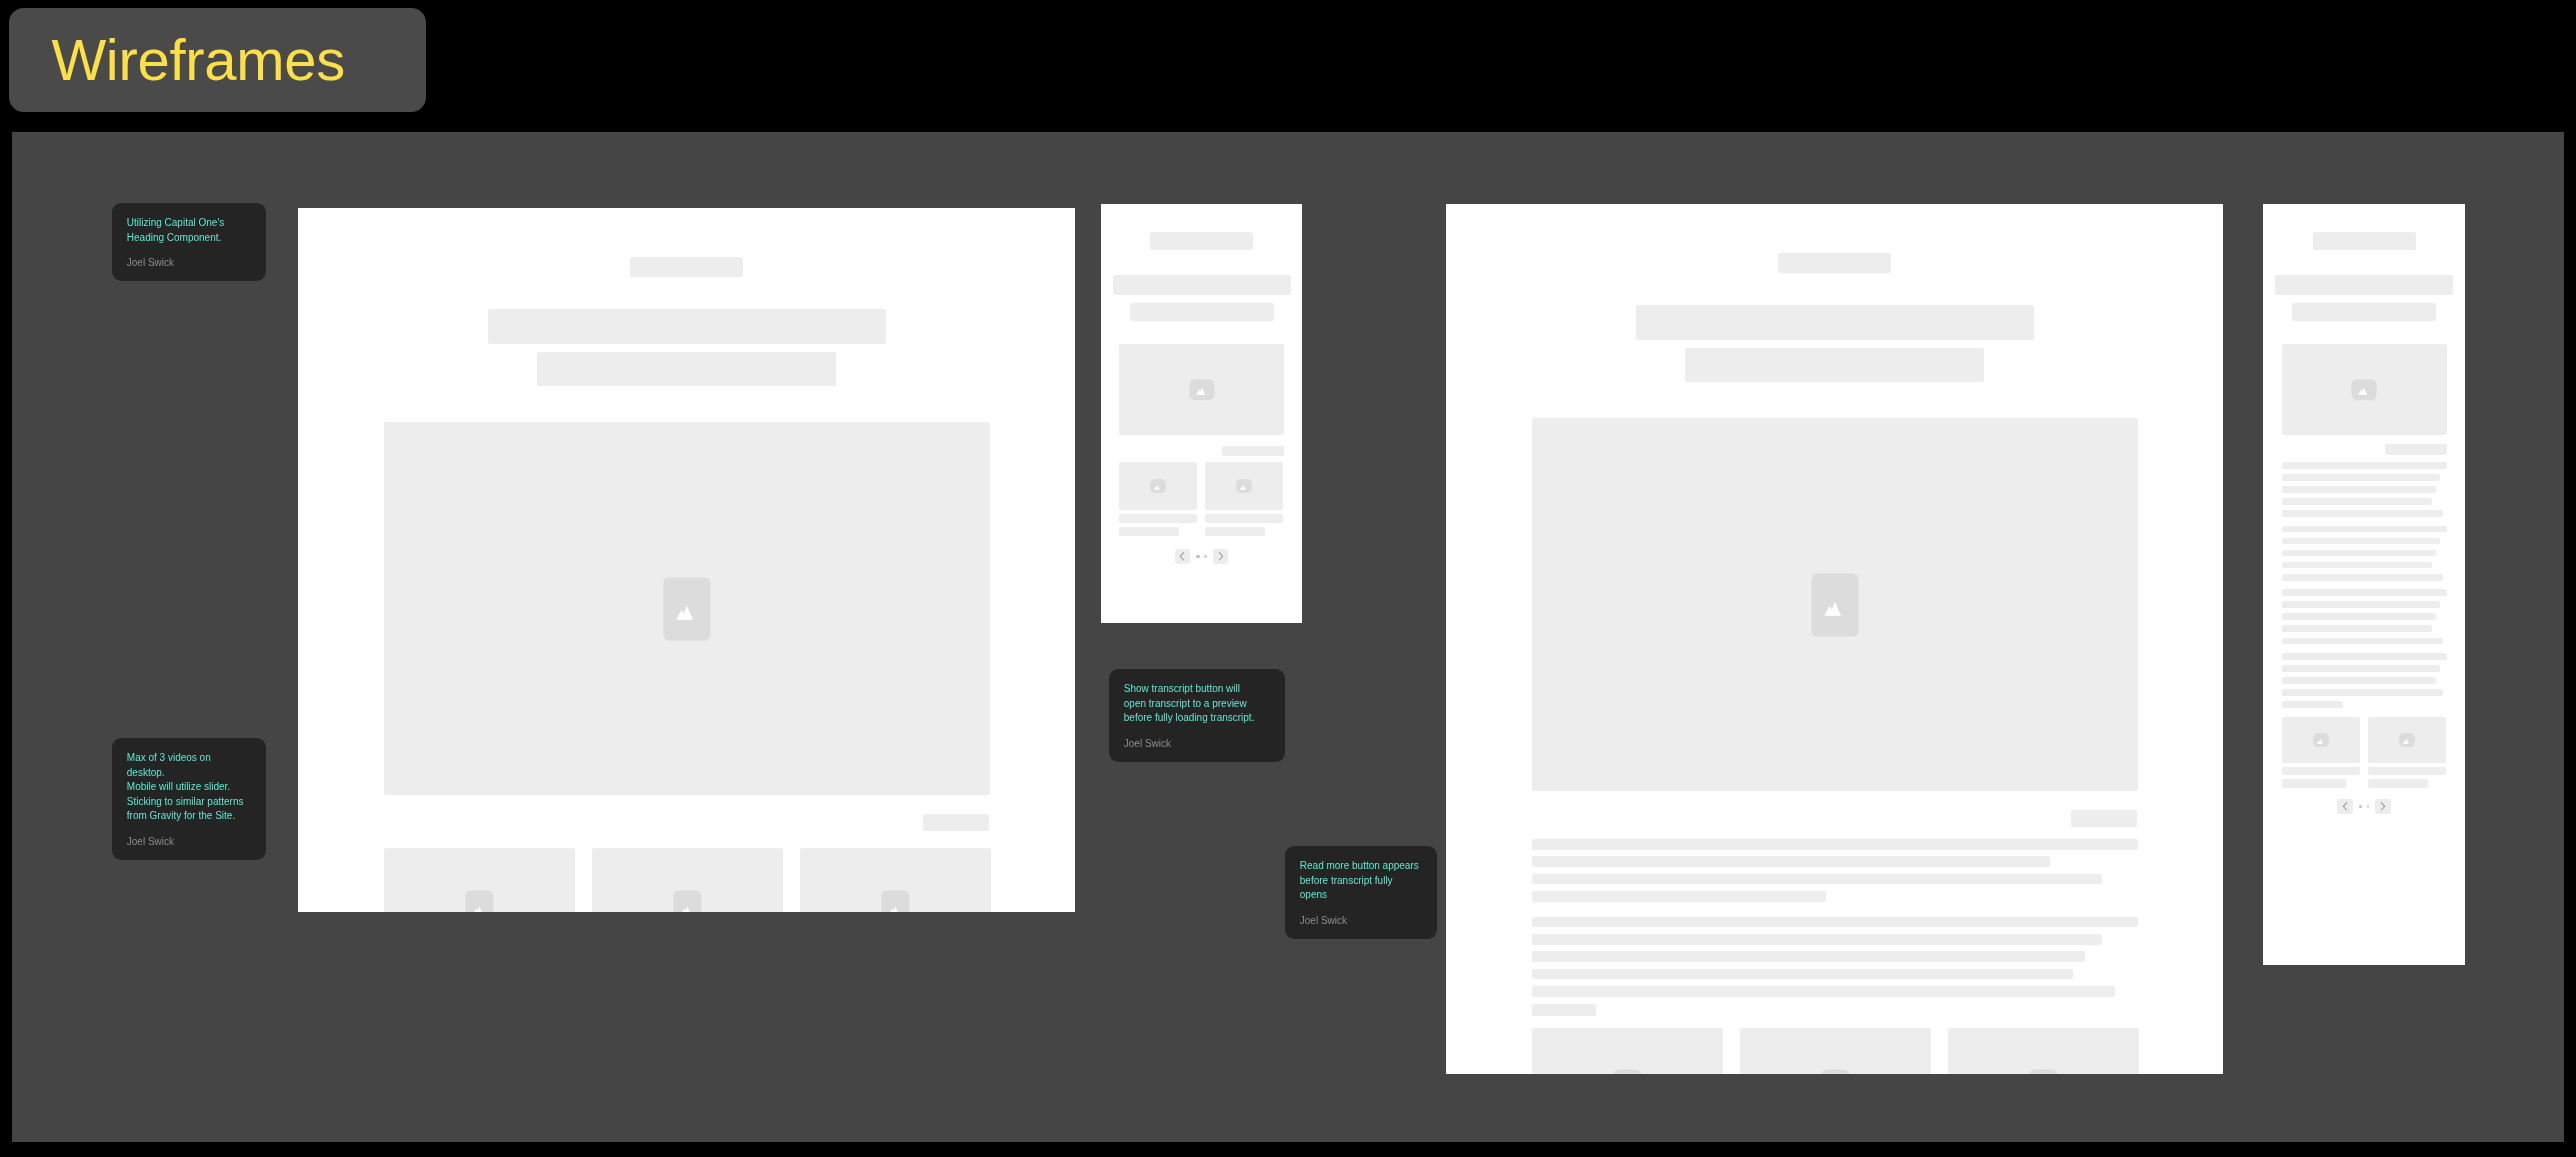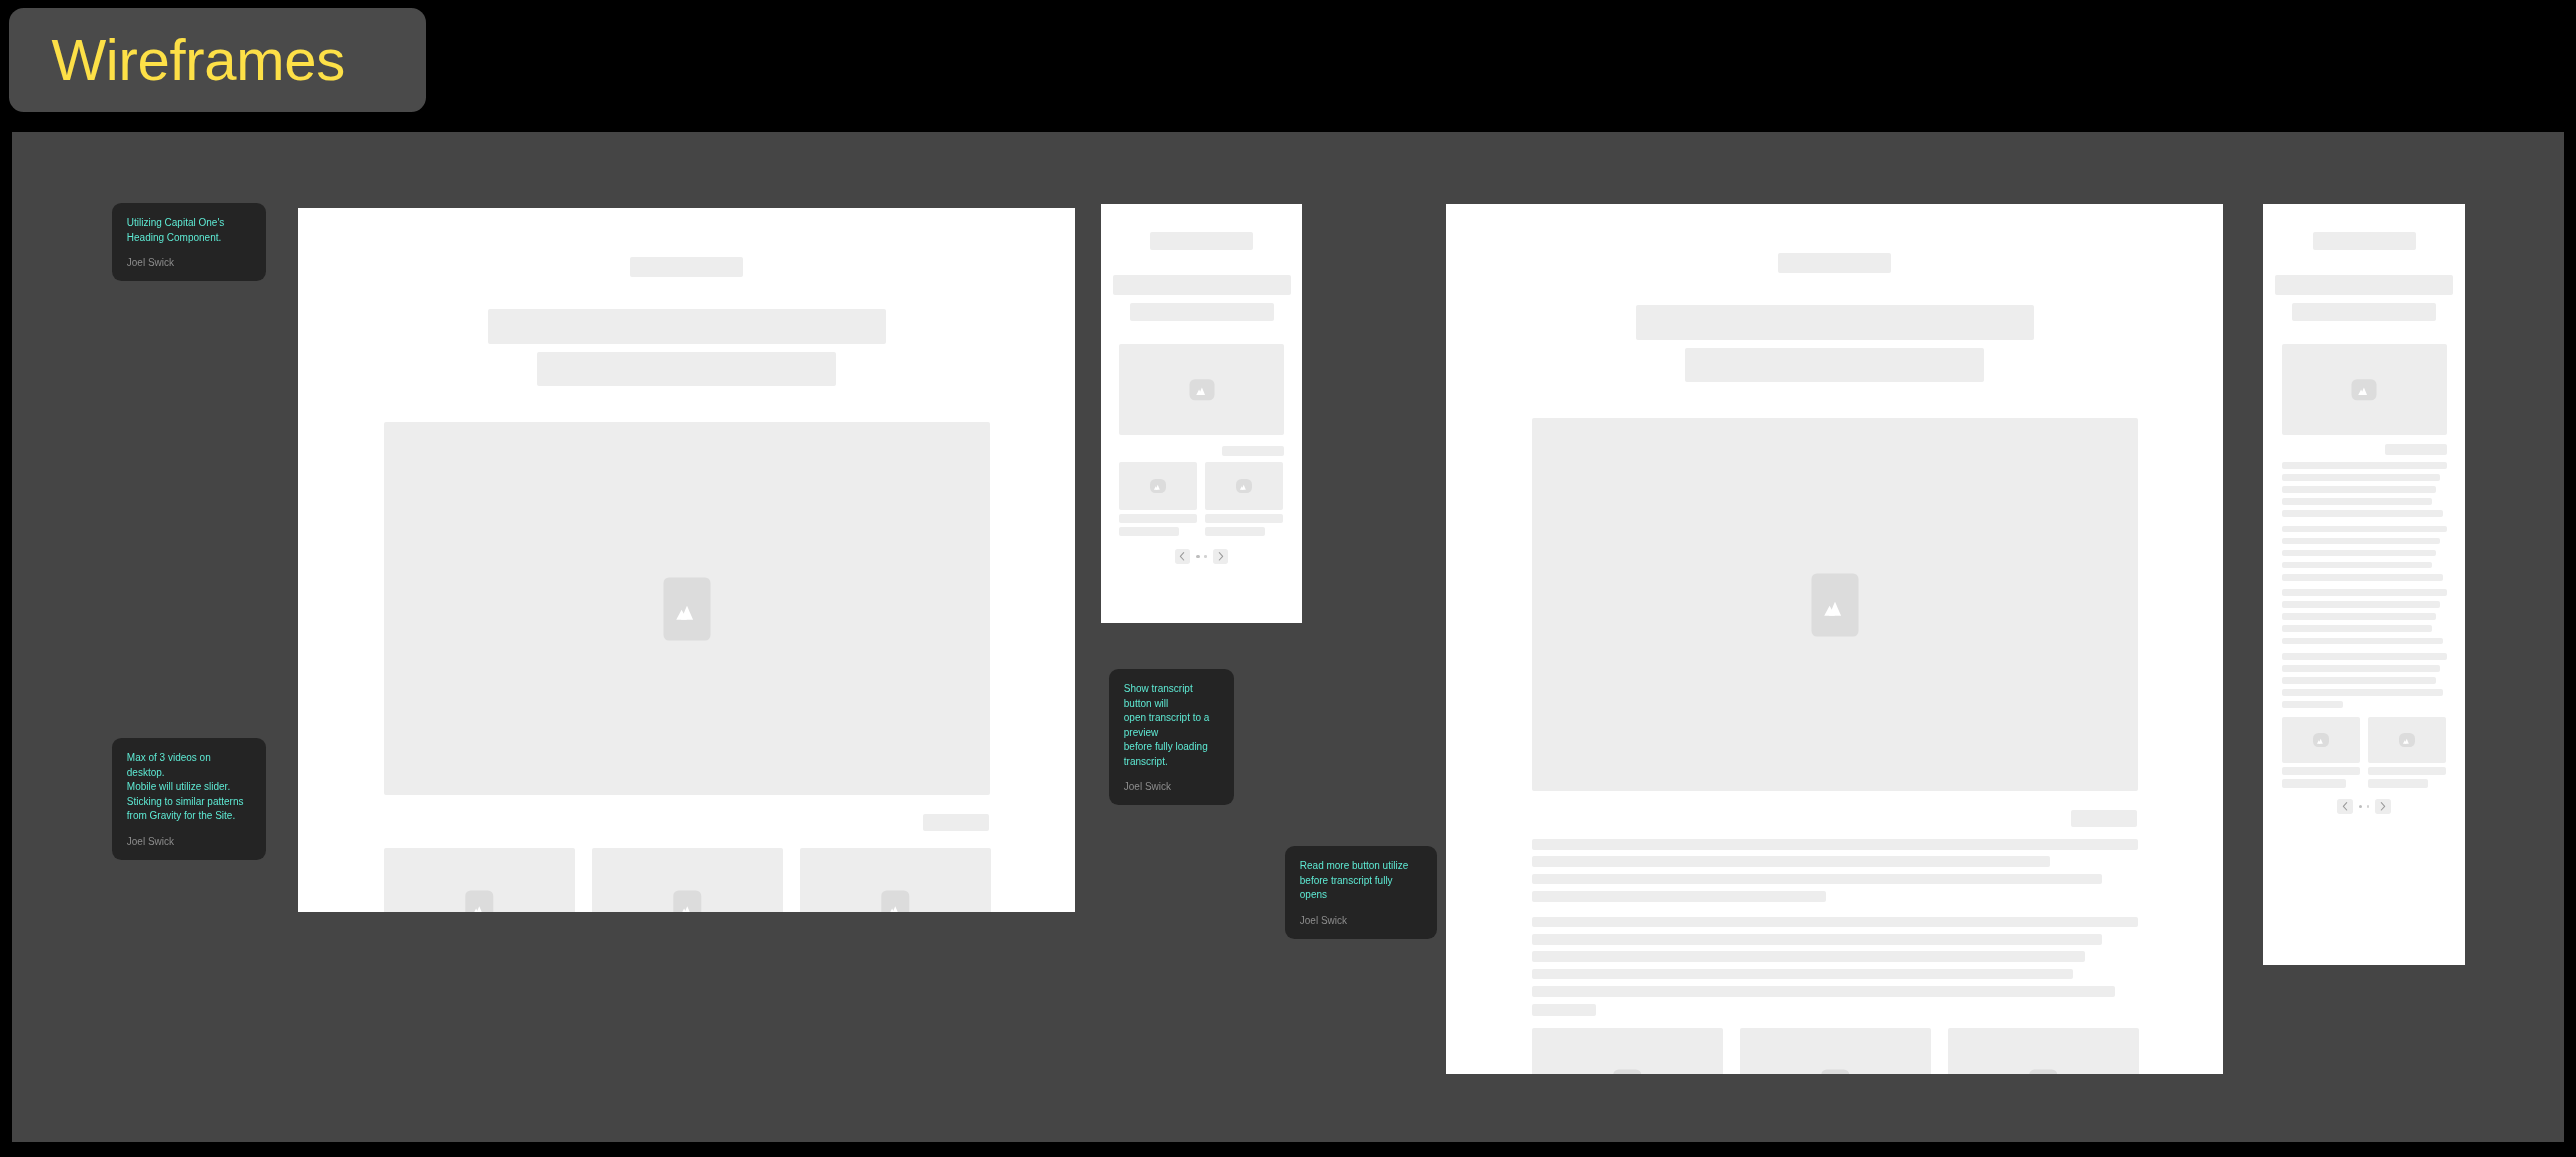--- a/index.html
+++ b/index.html
@@ -153,29 +153,29 @@
     </div>
 
     <div class="comment-card" style="left:100px; top:606px; width:154px;">
       <div class="comment-body">Max of 3 videos on desktop.
 Mobile will utilize slider.
 Sticking to similar patterns
 from Gravity for the Site.</div>
       <div class="comment-author">Joel Swick</div>
     </div>
 
-    <div class="comment-card" style="left:1097px; top:537px; width:125px;">
+    <div class="comment-card" style="left:1097px; top:537px; width:176px;">
       <div class="comment-body">Show transcript button will
 open transcript to a preview
 before fully loading transcript.</div>
       <div class="comment-author">Joel Swick</div>
     </div>
 
     <div class="comment-card" style="left:1273px; top:714px; width:152px;">
-      <div class="comment-body">Read more button utilize
+      <div class="comment-body">Read more button appears
 before transcript fully opens</div>
       <div class="comment-author">Joel Swick</div>
     </div>
 
     <div class="frame" style="left:286px; top:76px; width:777px; height:704px;">
 
       <div class="blk ctr" style="width:113px; height:20px; margin-top:49px;"></div>
 
       <div class="blk ctr" style="width:398px; height:35px; margin-top:32px;"></div>
 

